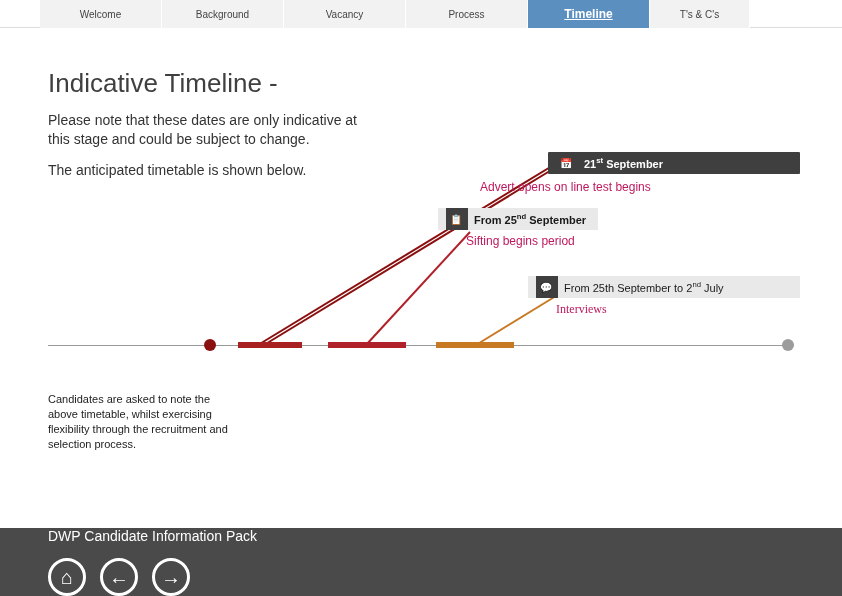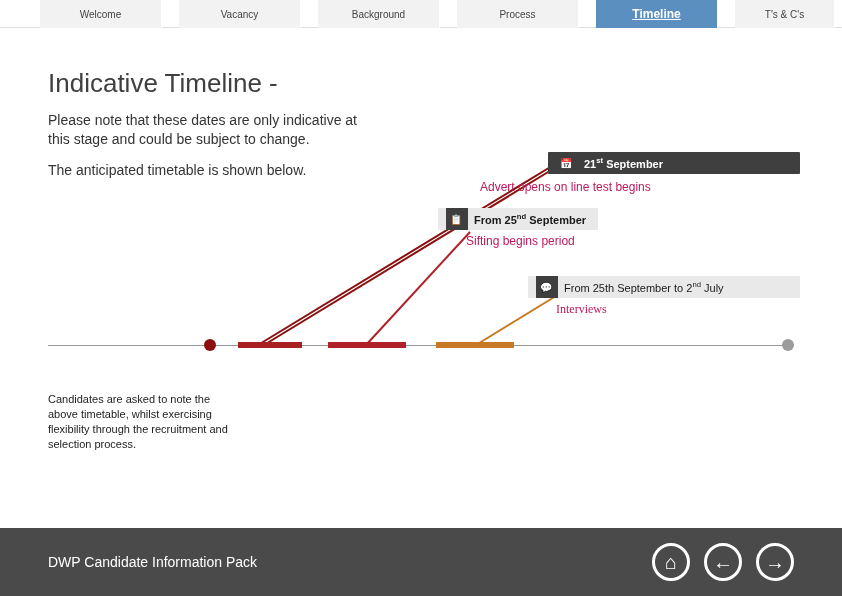--- a/index.html
+++ b/index.html
@@ -9,21 +9,21 @@
     font-family: Arial, Helvetica, sans-serif;
     background: #fff;
     position: relative;
     overflow: hidden;
   }
   .tab-bar {
     display: flex;
     padding: 0 40px;
     height: 28px;
     border-bottom: 1px solid #ddd;
-    gap: 17px;
+    gap: 0;
   }
   .tab {
     flex: 0 0 auto;
     width: 122px;
     height: 28px;
     background: #f2f2f2;
     border-right: 1px solid #fff;
     font-size: 10px;
     color: #444;
     display: flex;
@@ -121,45 +121,45 @@
   }
 
   
   .footer {
     position: absolute;
     left: 0; bottom: 0;
     width: 842px;
     height: 68px;
     background: #4a4a4a;
     display: flex;
-    align-items: center;
     padding: 0 48px;
     color: #fff;
+    flex-direction: column;
   }
   .footer-title { font-size: 14px; flex: 1; }
   .nav-btns { display: flex; gap: 14px; }
   .circ-btn {
     width: 38px; height: 38px;
     border: 3px solid #fff;
     border-radius: 50%;
     display: flex; align-items: center; justify-content: center;
     cursor: pointer;
     color: #fff;
     font-size: 20px;
     background: transparent;
   }
   sup { font-size: 0.7em; }
 </style>
 </head>
 <body>
 
 <div class="tab-bar">
   <div class="tab">Welcome</div>
+  <div class="tab">Background</div>
   <div class="tab">Vacancy</div>
-  <div class="tab">Background</div>
   <div class="tab">Process</div>
   <div class="tab active">Timeline</div>
   <div class="tab last">T's &amp; C's</div>
 </div>
 
 <div class="content">
   <h1 class="title">Indicative Timeline -</h1>
   <div class="subtitle-block">
     <p class="subtitle">Please note that these dates are only indicative at this stage and could be subject to change.</p>
     <p class="subtitle2">The anticipated timetable is shown below.</p>

